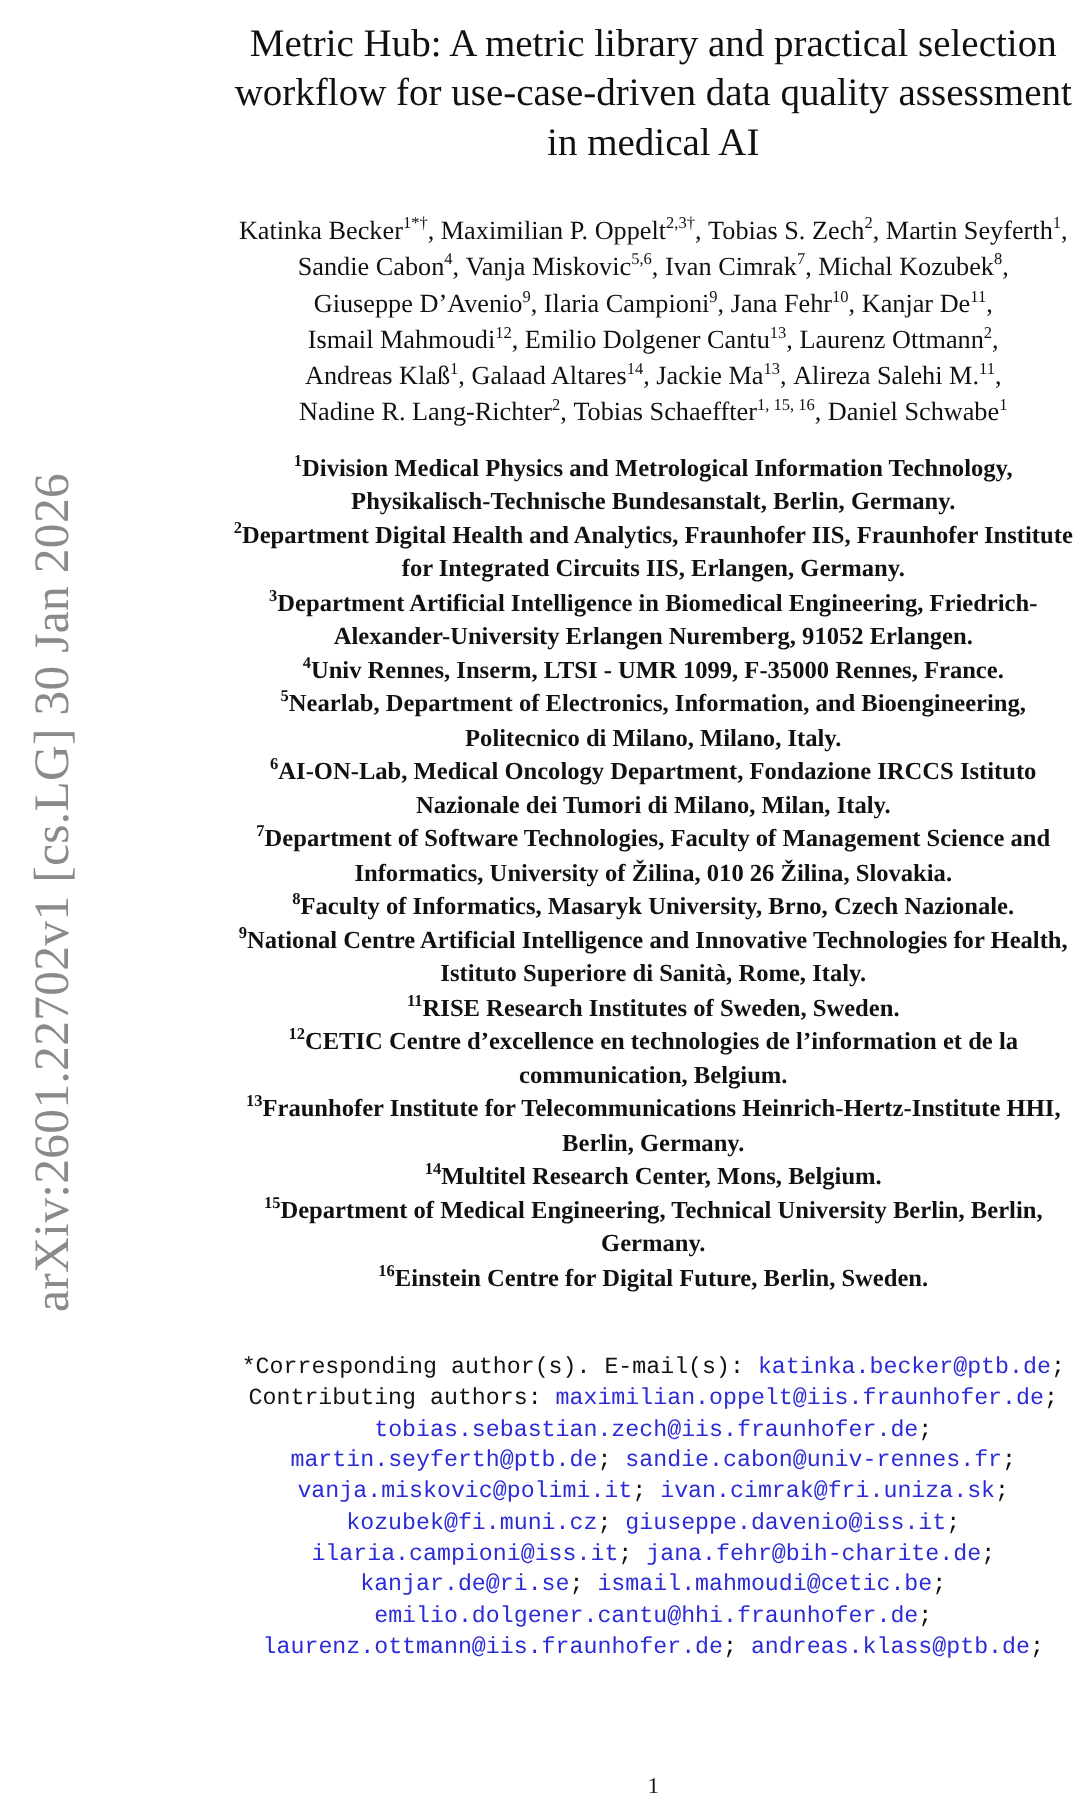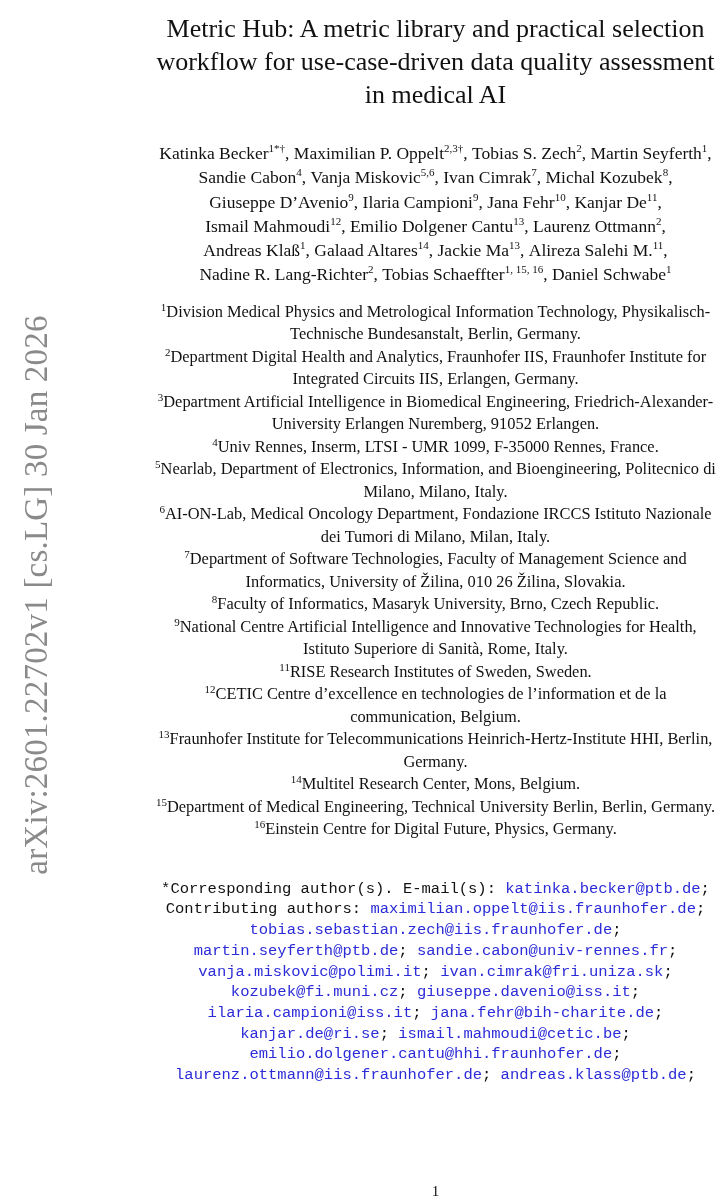--- a/index.html
+++ b/index.html
@@ -55,20 +55,21 @@
       line-height: 0;
       vertical-align: super;
     }
     .affiliations {
       margin-top: 14px;
       font-family: "Liberation Serif", "DejaVu Serif", serif;
       font-size: 16.4px;
       line-height: 22.5px;
       color: #111;
       padding: 0 2px;
+      font-weight: bold;
     }
     .aff { display: block; }
     .contacts {
       margin-top: 38px;
       font-family: Liberation Mono, monospace;
       font-size: 15.5px;
       line-height: 20.7px;
       color: #111;
     }
     .email {
@@ -97,28 +98,28 @@
   <div class="authors" id="authors"><span class="author"><span>Katinka Becker</span><sup>1*†</sup><span>, </span></span> <span class="author"><span>Maximilian P. Oppelt</span><sup>2,3†</sup><span>, </span></span> <span class="author"><span>Tobias S. Zech</span><sup>2</sup><span>, </span></span> <span class="author"><span>Martin Seyferth</span><sup>1</sup><span>, </span></span> <span class="author"><span>Sandie Cabon</span><sup>4</sup><span>, </span></span> <span class="author"><span>Vanja Miskovic</span><sup>5,6</sup><span>, </span></span> <span class="author"><span>Ivan Cimrak</span><sup>7</sup><span>, </span></span> <span class="author"><span>Michal Kozubek</span><sup>8</sup><span>, </span></span> <span class="author"><span>Giuseppe D’Avenio</span><sup>9</sup><span>, </span></span> <span class="author"><span>Ilaria Campioni</span><sup>9</sup><span>, </span></span> <span class="author"><span>Jana Fehr</span><sup>10</sup><span>, </span></span> <span class="author"><span>Kanjar De</span><sup>11</sup><span>, </span></span> <span class="author"><span>Ismail Mahmoudi</span><sup>12</sup><span>, </span></span> <span class="author"><span>Emilio Dolgener Cantu</span><sup>13</sup><span>, </span></span> <span class="author"><span>Laurenz Ottmann</span><sup>2</sup><span>, </span></span> <span class="author"><span>Andreas Klaß</span><sup>1</sup><span>, </span></span> <span class="author"><span>Galaad Altares</span><sup>14</sup><span>, </span></span> <span class="author"><span>Jackie Ma</span><sup>13</sup><span>, </span></span> <span class="author"><span>Alireza Salehi M.</span><sup>11</sup><span>, </span></span> <span class="author"><span>Nadine R. Lang-Richter</span><sup>2</sup><span>, </span></span> <span class="author"><span>Tobias Schaeffter</span><sup>1, 15, 16</sup><span>, </span></span> <span class="author"><span>Daniel Schwabe</span><sup>1</sup><span></span></span> </div>
 
   <div class="affiliations" id="affiliations">
       <span class="aff"><sup>1</sup><span>Division Medical Physics and Metrological Information Technology, Physikalisch-Technische Bundesanstalt, Berlin, Germany.</span></span>
       <span class="aff"><sup>2</sup><span>Department Digital Health and Analytics, Fraunhofer IIS, Fraunhofer Institute for Integrated Circuits IIS, Erlangen, Germany.</span></span>
       <span class="aff"><sup>3</sup><span>Department Artificial Intelligence in Biomedical Engineering, Friedrich-Alexander-University Erlangen Nuremberg, 91052 Erlangen.</span></span>
       <span class="aff"><sup>4</sup><span>Univ Rennes, Inserm, LTSI - UMR 1099, F-35000 Rennes, France.</span></span>
       <span class="aff"><sup>5</sup><span>Nearlab, Department of Electronics, Information, and Bioengineering, Politecnico di Milano, Milano, Italy.</span></span>
       <span class="aff"><sup>6</sup><span>AI-ON-Lab, Medical Oncology Department, Fondazione IRCCS Istituto Nazionale dei Tumori di Milano, Milan, Italy.</span></span>
       <span class="aff"><sup>7</sup><span>Department of Software Technologies, Faculty of Management Science and Informatics, University of Žilina, 010 26 Žilina, Slovakia.</span></span>
-      <span class="aff"><sup>8</sup><span>Faculty of Informatics, Masaryk University, Brno, Czech Republic.</span></span>
+      <span class="aff"><sup>8</sup><span>Faculty of Informatics, Masaryk University, Brno, Czech Nazionale.</span></span>
       <span class="aff"><sup>9</sup><span>National Centre Artificial Intelligence and Innovative Technologies for Health, Istituto Superiore di Sanità, Rome, Italy.</span></span>
       <span class="aff"><sup>11</sup><span>RISE Research Institutes of Sweden, Sweden.</span></span>
       <span class="aff"><sup>12</sup><span>CETIC Centre d’excellence en technologies de l’information et de la communication, Belgium.</span></span>
       <span class="aff"><sup>13</sup><span>Fraunhofer Institute for Telecommunications Heinrich-Hertz-Institute HHI, Berlin, Germany.</span></span>
       <span class="aff"><sup>14</sup><span>Multitel Research Center, Mons, Belgium.</span></span>
       <span class="aff"><sup>15</sup><span>Department of Medical Engineering, Technical University Berlin, Berlin, Germany.</span></span>
-      <span class="aff"><sup>16</sup><span>Einstein Centre for Digital Future, Physics, Germany.</span></span>
+      <span class="aff"><sup>16</sup><span>Einstein Centre for Digital Future, Berlin, Sweden.</span></span>
     </div>
 
   <div class="contacts">
     <div>
       <span>*Corresponding author(s). E-mail(s): </span><a class="email" href="katinka.becker@ptb.de">katinka.becker@ptb.de</a><span>;</span>
     </div>
     <div id="contributing">
       <span>Contributing authors: </span>
     <a class="email" href="maximilian.oppelt@iis.fraunhofer.de">maximilian.oppelt@iis.fraunhofer.de</a><span>; </span><a class="email" href="tobias.sebastian.zech@iis.fraunhofer.de">tobias.sebastian.zech@iis.fraunhofer.de</a><span>; </span><a class="email" href="martin.seyferth@ptb.de">martin.seyferth@ptb.de</a><span>; </span><a class="email" href="sandie.cabon@univ-rennes.fr">sandie.cabon@univ-rennes.fr</a><span>; </span><a class="email" href="vanja.miskovic@polimi.it">vanja.miskovic@polimi.it</a><span>; </span><a class="email" href="ivan.cimrak@fri.uniza.sk">ivan.cimrak@fri.uniza.sk</a><span>; </span><a class="email" href="kozubek@fi.muni.cz">kozubek@fi.muni.cz</a><span>; </span><a class="email" href="giuseppe.davenio@iss.it">giuseppe.davenio@iss.it</a><span>; </span><a class="email" href="ilaria.campioni@iss.it">ilaria.campioni@iss.it</a><span>; </span><a class="email" href="jana.fehr@bih-charite.de">jana.fehr@bih-charite.de</a><span>; </span><a class="email" href="kanjar.de@ri.se">kanjar.de@ri.se</a><span>; </span><a class="email" href="ismail.mahmoudi@cetic.be">ismail.mahmoudi@cetic.be</a><span>; </span><a class="email" href="emilio.dolgener.cantu@hhi.fraunhofer.de">emilio.dolgener.cantu@hhi.fraunhofer.de</a><span>; </span><a class="email" href="laurenz.ottmann@iis.fraunhofer.de">laurenz.ottmann@iis.fraunhofer.de</a><span>; </span><a class="email" href="andreas.klass@ptb.de">andreas.klass@ptb.de</a><span>;</span></div>
   </div>

